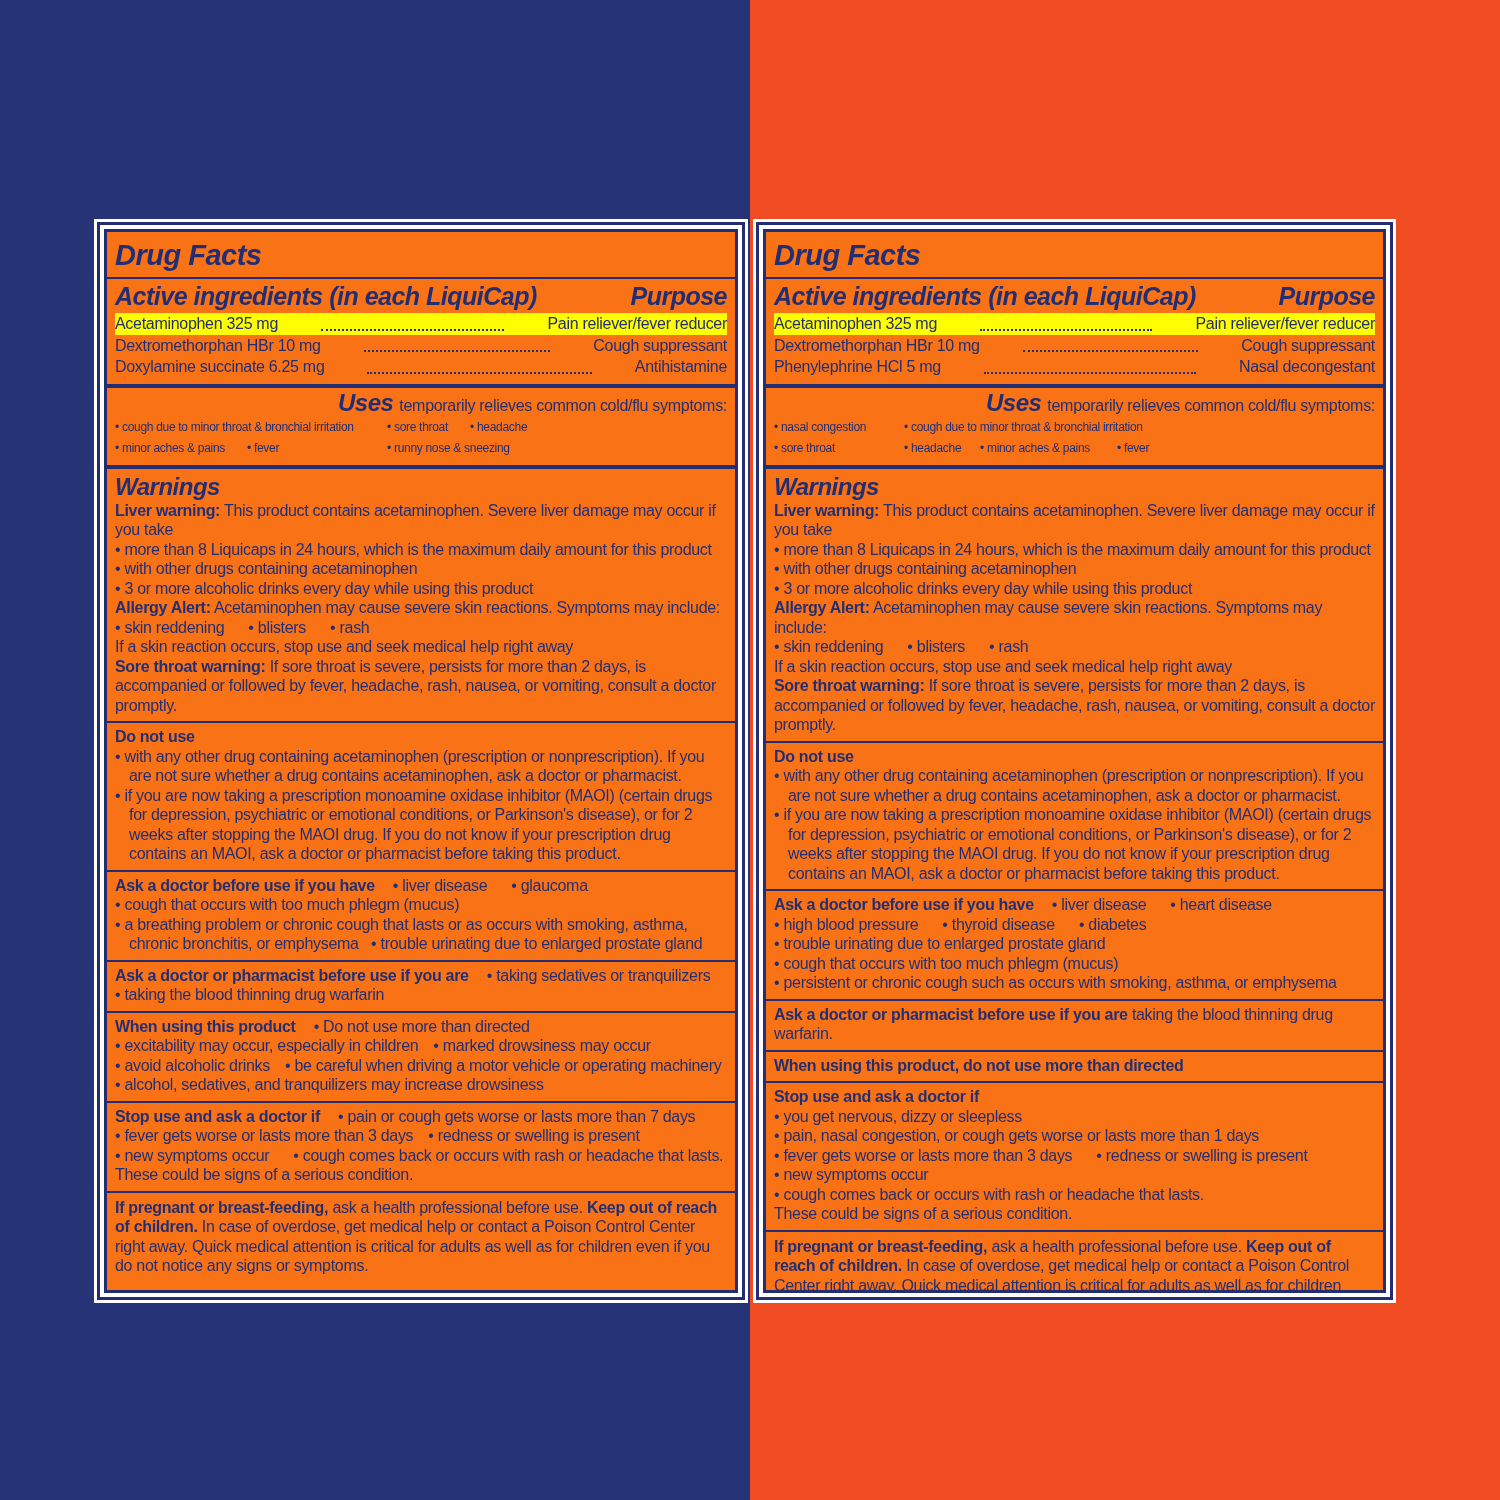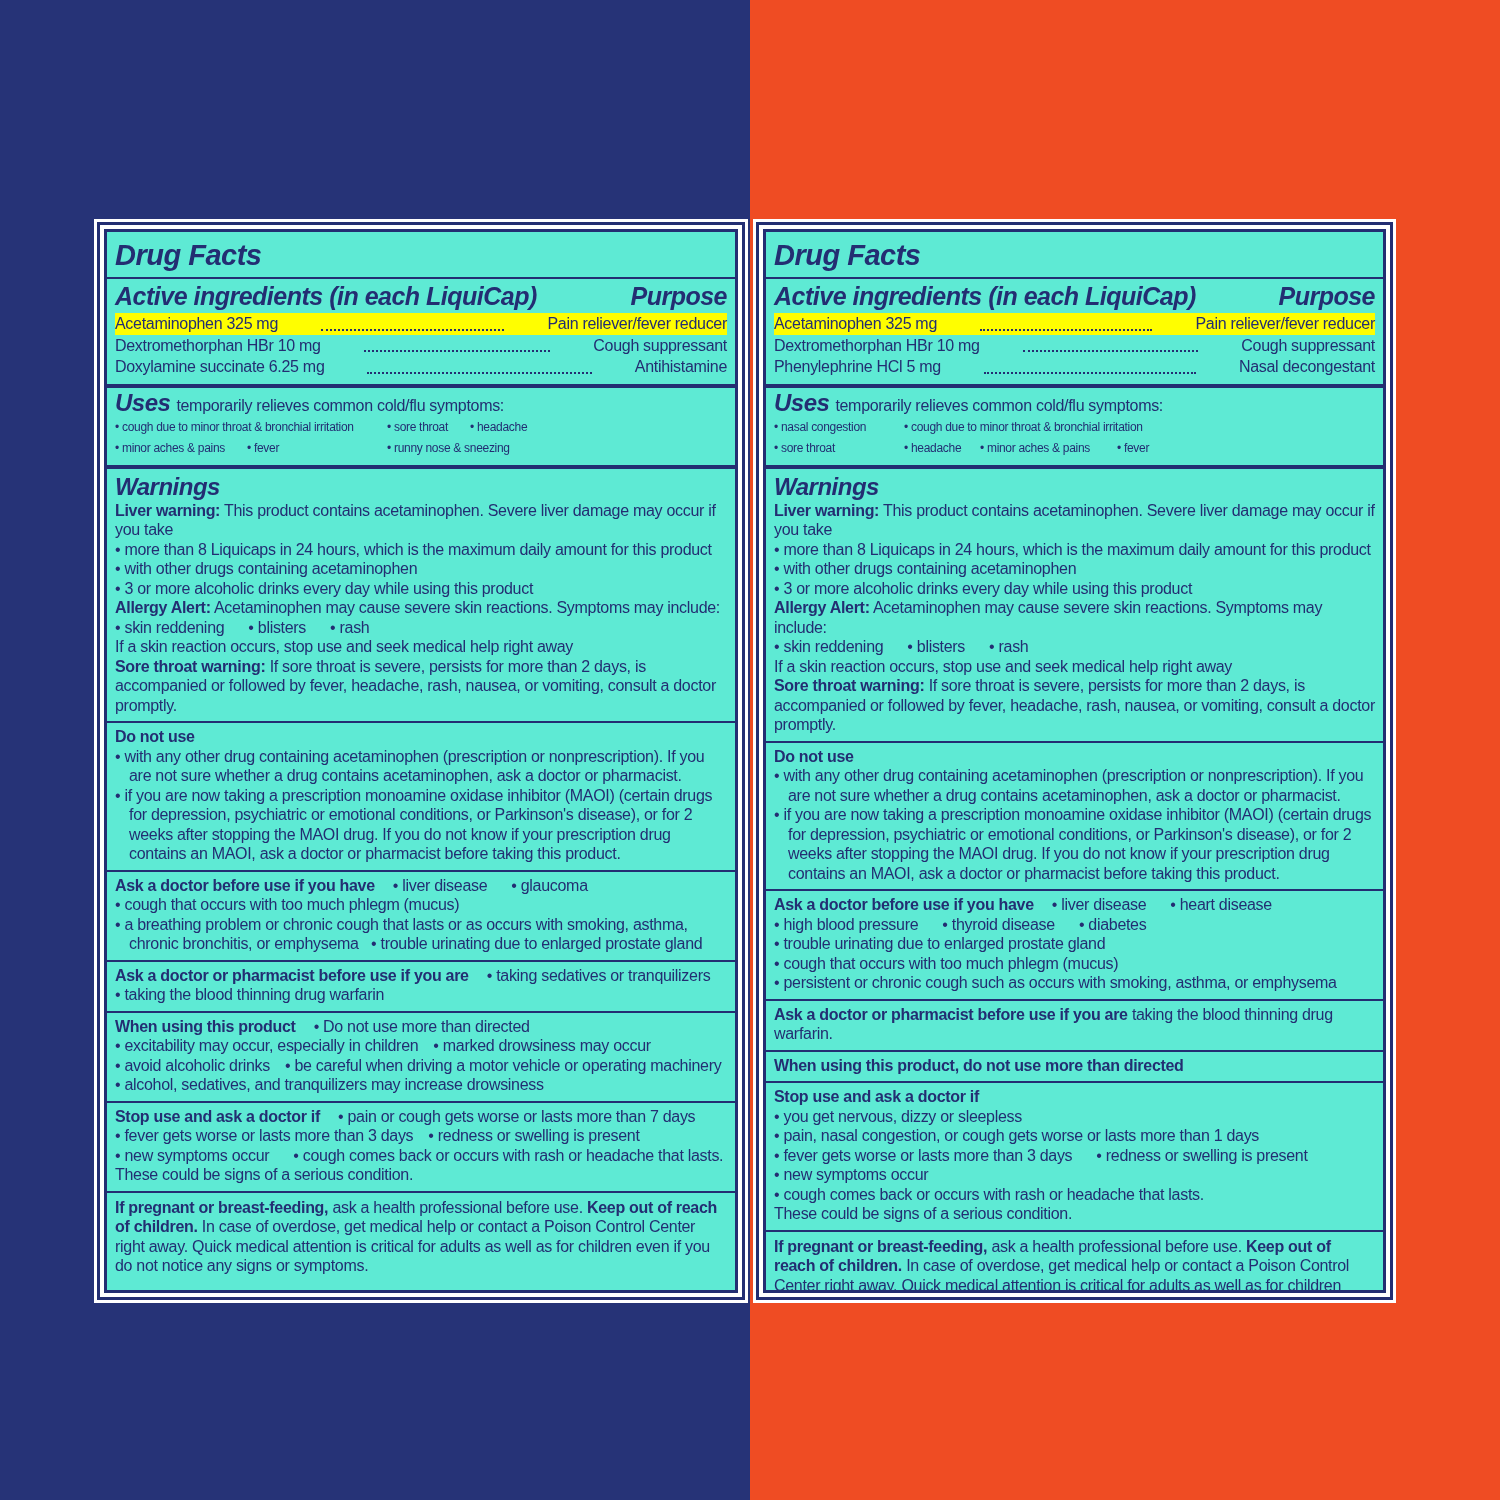--- a/index.html
+++ b/index.html
@@ -10,33 +10,33 @@
   }
   *{box-sizing:border-box;margin:0;padding:0;}
   html,body{width:1500px;height:1500px;overflow:hidden;}
   body{font-family:"Liberation Sans",sans-serif;color:var(--ink);position:relative;background:#fff;}
   .bg{position:absolute;top:0;height:1500px;}
   .bg-left{left:0;width:750px;background:var(--bgL);}
   .bg-right{left:750px;width:750px;background:var(--bgR);}
   .panel{position:absolute;top:222px;height:1078px;background:#fff;border:3px solid var(--ink);box-shadow:0 0 0 3px #fff;}
   .panel-left{left:97px;width:648px;}
   .panel-right{left:756px;width:637px;}
-  .panel-inner{margin:4px;border:3px solid var(--ink);height:calc(100% - 8px);display:flex;flex-direction:column;overflow:hidden;background:#5eead4;}
+  .panel-inner{margin:4px;border:3px solid var(--ink);height:calc(100% - 8px);display:flex;flex-direction:column;overflow:hidden;background:#f97316;}
   .sec{padding:4px 8px 6px;border-top:2px solid var(--ink);}
   .sec.first{border-top:none;border-bottom:2px solid var(--ink);padding:7px 8px 5px;}
   .sec.major{border-top:4px solid var(--ink);}
   .df-title{font-size:29px;font-weight:bold;font-style:italic;letter-spacing:-0.5px;}
   .ing-sec{border-top:none;padding-top:0;}
   .ing-head{display:flex;justify-content:space-between;align-items:flex-end;padding:3px 0 2px;}
   .ih{font-size:25px;font-weight:bold;font-style:italic;letter-spacing:-0.5px;}
   .t,.ing-row{font-size:16px;line-height:19.5px;letter-spacing:-0.3px;gap:40px;}
   .ing-row{display:flex;align-items:flex-end;padding:1px 0;}
   .ing-row .leader{flex:1;border-bottom:2px dotted var(--ink);margin:0 3px 3px;}
   .ing-row.hl{background:var(--hl);}
-  .uses-line{font-size:16px;line-height:22px;letter-spacing:-0.3px;}
+  .uses-line{font-size:16px;line-height:22px;letter-spacing:-0.3px;text-align:right;}
   .uses-title{font-size:24px;font-weight:bold;font-style:italic;letter-spacing:-0.5px;margin-right:6px;}
   .warn-title{font-size:24px;font-weight:bold;font-style:italic;letter-spacing:-0.5px;line-height:28px;}
   .uses-row{display:flex;font-size:12px;line-height:21px;letter-spacing:-0.3px;}
   .ib::before{content:"\2022\00a0 ";}
   .bullet{padding-left:14px;text-indent:-14px;}
   .bullet::before{content:"\2022\00a0 ";}
   b{font-weight:bold;}
   .hrow b{margin-right:18px;}
   .mr{margin-right:24px;}
   .mr2{margin-right:15px;}

